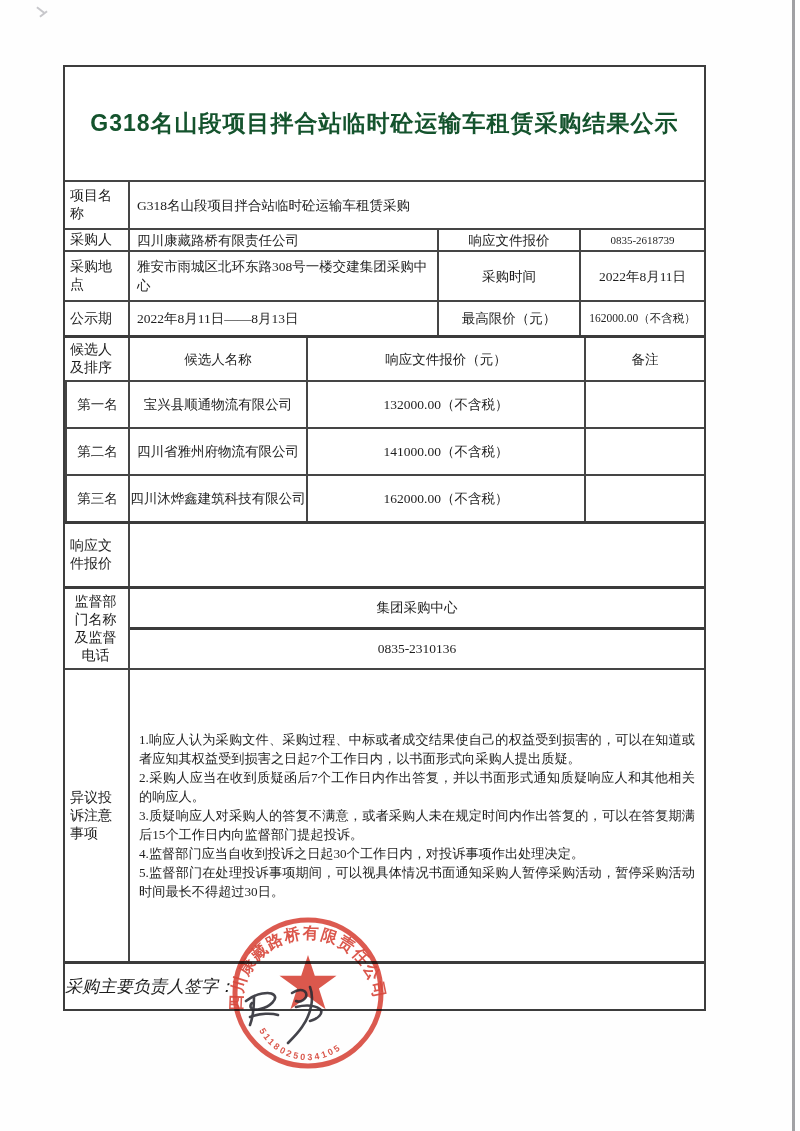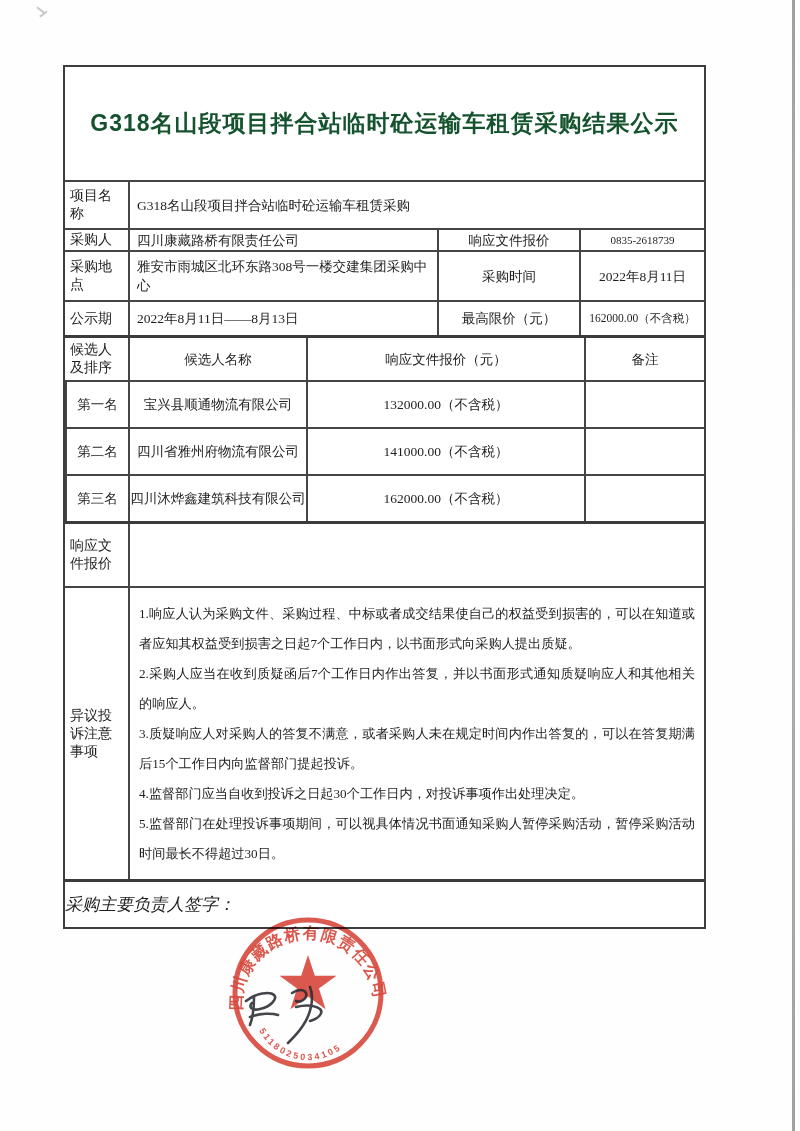--- a/index.html
+++ b/index.html
@@ -49,21 +49,21 @@
   .h-cand { height:47px; }
   .h-other { height:65px; }
   .h-superv { height:82px; }
   .h-object { height:293px; }
   .h-sign { height:48px; }
 
   .superv-content { display:flex; flex-direction:column; border-left:2px solid #454545; }
   .superv-sub { flex:1; display:flex; align-items:center; justify-content:center; font-size:13.5px; }
   .superv-sub + .superv-sub { border-top:3px solid #3b3b3b; }
 
-  .objection-text { padding:0 9px; font-size:13.2px; line-height:30px; text-align:justify; }
+  .objection-text { padding:0 9px; font-size:13.2px; line-height:19px; text-align:justify; }
   .objection-text .obj-item { display:block; }
 
   .sign-row { display:flex; align-items:center; padding-left:0; font-size:17px;font-style:italic; }
 
   
   .seal-wrap { position:absolute; left:228px; top:913px; width:160px; height:160px; pointer-events:none; }
   .seal-svg { mix-blend-mode:multiply; opacity:.92; }
   .sig-wrap { position:absolute; left:240px; top:973px; width:115px; height:78px; pointer-events:none; }
 </style>
 </head>
@@ -131,20 +131,27 @@
       <div class="cell center fs13">四川沐烨鑫建筑科技有限公司</div>
       <div class="cell center fs13">162000.00（不含税）</div>
       <div class="cell center fs13"></div>
     </div>
 
     <div class="t-row cols-wide h-other thick">
       <div class="cell lblcell">响应文件报价</div>
       <div class="cell padL fs13"></div>
     </div>
 
+    <div class="t-row cols-wide h-superv thick">
+      <div class="cell lblcell" style="text-align:center;">监督部门名称及监督电话</div>
+      <div class="superv-content">
+        <div class="superv-sub">集团采购中心</div>
+        <div class="superv-sub">0835-2310136</div>
+      </div>
+    </div>
 
     <div class="t-row cols-wide h-object">
       <div class="cell lblcell">异议投诉注意事项</div>
       <div class="cell">
         <div class="objection-text">
           <span class="obj-item">1.响应人认为采购文件、采购过程、中标或者成交结果使自己的权益受到损害的，可以在知道或者应知其权益受到损害之日起7个工作日内，以书面形式向采购人提出质疑。</span>
           <span class="obj-item">2.采购人应当在收到质疑函后7个工作日内作出答复，并以书面形式通知质疑响应人和其他相关的响应人。</span>
           <span class="obj-item">3.质疑响应人对采购人的答复不满意，或者采购人未在规定时间内作出答复的，可以在答复期满后15个工作日内向监督部门提起投诉。</span>
           <span class="obj-item">4.监督部门应当自收到投诉之日起30个工作日内，对投诉事项作出处理决定。</span>
           <span class="obj-item">5.监督部门在处理投诉事项期间，可以视具体情况书面通知采购人暂停采购活动，暂停采购活动时间最长不得超过30日。</span>

